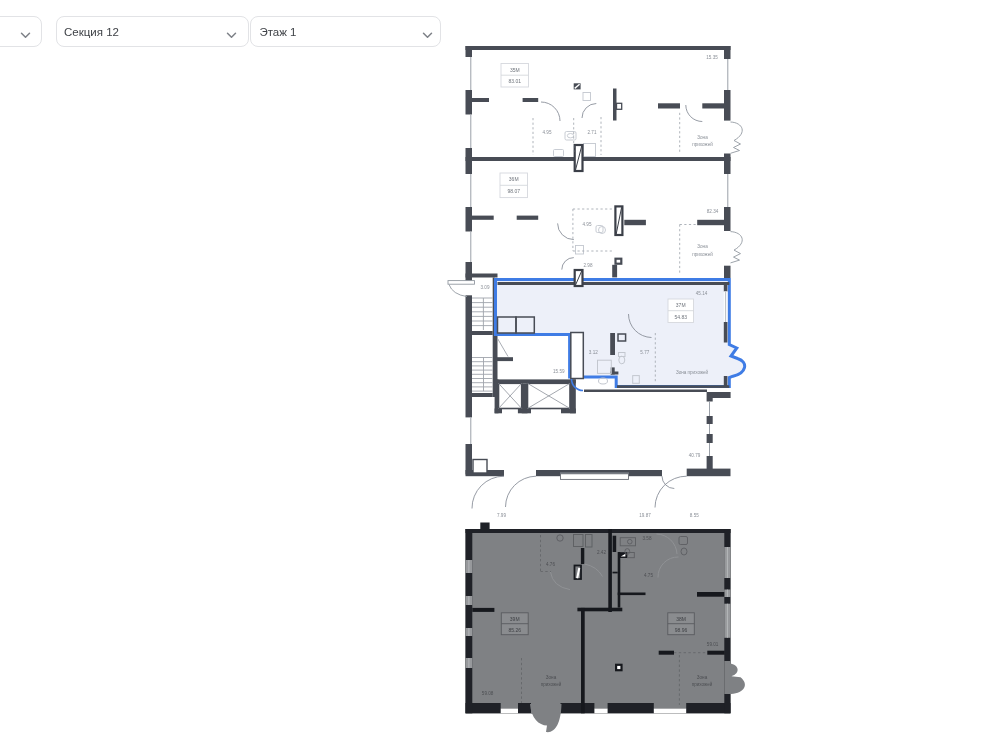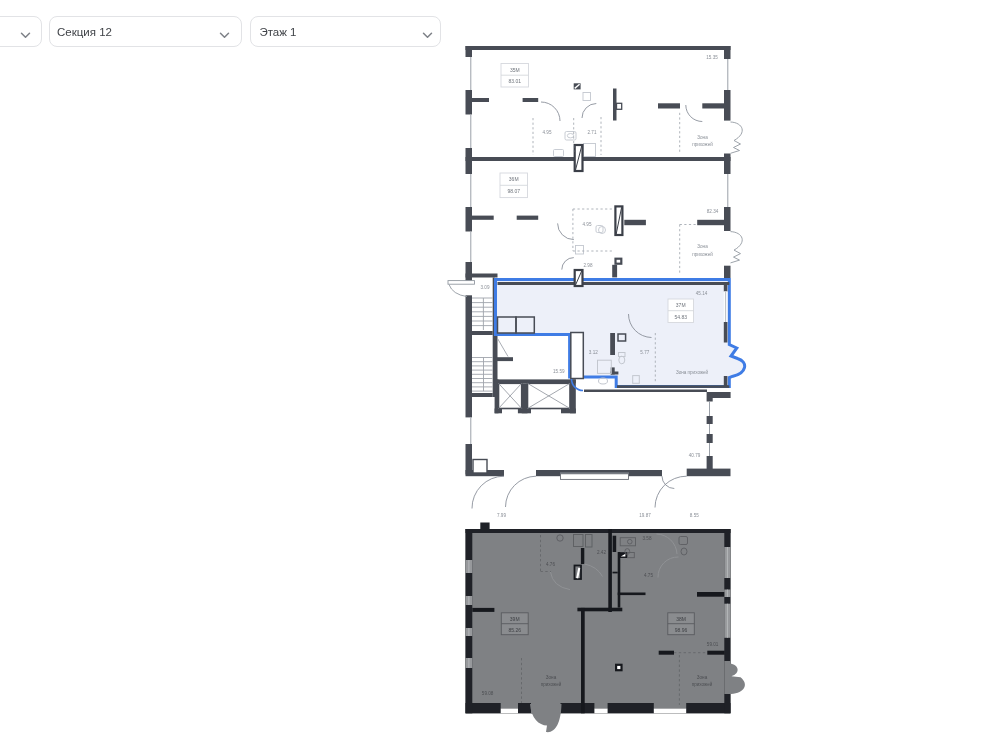--- a/index.html
+++ b/index.html
@@ -10,21 +10,21 @@
   .dd .chev{position:absolute;top:12px;}
 </style>
 </head>
 <body>
 <div class="dd" style="left:-160px;width:200px;">
     <span class="chev" style="left:179px;">
   <svg width="11" height="7" viewBox="0 0 11 7">
         <path d="M1.5 1.2 L5.5 5.2 L9.5 1.2" fill="none" stroke="#7d8187" stroke-width="1.5" stroke-linecap="round" stroke-linejoin="round"></path>
       </svg></span>
 </div>
-<div class="dd" style="left:49px;width:191px;">
+<div class="dd" style="left:56px;width:191px;">
     <span class="lbl" style="padding-left:7px;">Секция 12</span>
     <span class="chev" style="left:169px;">
   <svg width="11" height="7" viewBox="0 0 11 7">
         <path d="M1.5 1.2 L5.5 5.2 L9.5 1.2" fill="none" stroke="#7d8187" stroke-width="1.5" stroke-linecap="round" stroke-linejoin="round"></path>
       </svg></span>
 </div>
 <div class="dd" style="left:250px;width:189px;">
     <span class="lbl" style="padding-left:8.4px;">Этаж 1</span>
     <span class="chev" style="left:171px;">
   <svg width="11" height="7" viewBox="0 0 11 7">

